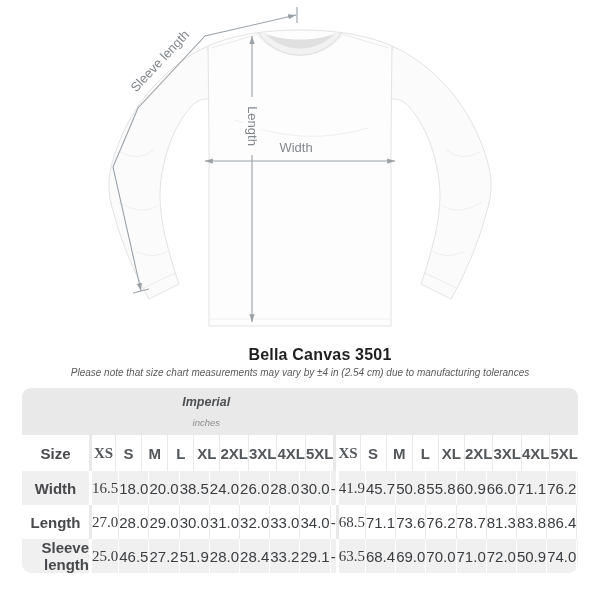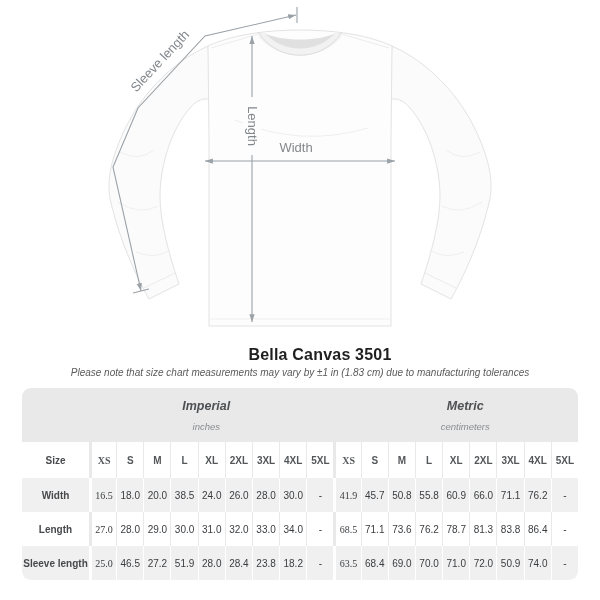--- a/index.html
+++ b/index.html
@@ -8,28 +8,28 @@
 
   
   .diagram{width:600px;height:342px;}
 
   
   .title{margin-top:4px;text-align:center;font-size:16px;font-weight:bold;color:#1f1f1f;letter-spacing:.2px;margin-left:40px;}
   .subtitle{margin-top:3px;text-align:center;font-size:10px;font-style:italic;color:#5a5a5a;}
 
   
   .table-wrap{margin:10px 22px 0;border-radius:9px;overflow:hidden;}
-  .band{display:grid;grid-template-columns:67px repeat(18,1fr);background:#e9e9e9;height:54px;padding-left:38px;}
+  .band{display:grid;grid-template-columns:67px repeat(18,1fr);background:#e9e9e9;height:47px;padding-left:38px;}
   .group{display:flex;flex-direction:column;align-items:center;justify-content:center;}
   .g1{grid-column:1/11;}
   .g2{grid-column:11/20;}
   .g-title{font-weight:bold;font-style:italic;font-size:12.5px;color:#4e5154;}
   .g-sub{font-style:italic;font-size:9.5px;color:#8a8d90;margin-top:8px;}
 
-  .row{display:grid;grid-template-columns:67px repeat(18,1fr);height:34px;font-size:10px;color:#3a3d40;}
+  .row{display:grid;grid-template-columns:67px repeat(18,1fr);height:34px;font-size:15px;color:#3a3d40;text-align:right;}
   .row.size-row{height:36px;}
   .cell{display:flex;align-items:center;justify-content:center;height:100%;border-left:1px solid var(--sep);}
   .cell:first-child{border-left:none;}
   .cell.grp{border-left-width:3px;font-family:Liberation Serif, serif;}
   .row.plain{background:#ffffff;--sep:#e9e9e9;}
   .row.alt{background:#f0f0f0;--sep:#ffffff;}
   .szh{font-weight:bold;color:#54575a;}
   .lbl{font-weight:bold;color:#47494c;}
 </style>
 </head>
@@ -89,31 +89,27 @@
 
       <g font-size="13" fill="#83888d" stroke="none" text-anchor="middle">
         <text transform="translate(163,64) rotate(-47)">Sleeve length</text>
         <text transform="translate(252,126) rotate(90)" dy="4">Length</text>
         <text x="296" y="152">Width</text>
       </g>
     </svg>
   </div>
 
   <div class="title">Bella Canvas 3501</div>
-  <div class="subtitle">Please note that size chart measurements may vary by ±1 in (1.83 cm) due to manufacturing tolerances</div>
+  <div class="subtitle">Please note that size chart measurements may vary by ±4 in (2.54 cm) due to manufacturing tolerances</div>
 
   <div class="table-wrap">
     <div class="band">
       <div class="group g1">
         <div class="g-title">Imperial</div>
         <div class="g-sub">inches</div>
-      </div>
-      <div class="group g2">
-        <div class="g-title">Metric</div>
-        <div class="g-sub">centimeters</div>
       </div>
     </div>
     <div id="table-rows">
         <div class="row size-row plain">
           <div class="cell lbl">Size</div>
           <div class="cell szh grp">XS</div>
           <div class="cell szh">S</div>
           <div class="cell szh">M</div>
           <div class="cell szh">L</div>
           <div class="cell szh">XL</div>
@@ -174,22 +170,22 @@
           <div class="cell ">-</div>
         </div>
         <div class="row alt">
           <div class="cell lbl">Sleeve length</div>
           <div class="cell grp">25.0</div>
           <div class="cell ">46.5</div>
           <div class="cell ">27.2</div>
           <div class="cell ">51.9</div>
           <div class="cell ">28.0</div>
           <div class="cell ">28.4</div>
-          <div class="cell ">23.8</div>
-          <div class="cell ">18.2</div>
+          <div class="cell ">33.2</div>
+          <div class="cell ">29.1</div>
           <div class="cell ">-</div>
           <div class="cell grp">63.5</div>
           <div class="cell ">68.4</div>
           <div class="cell ">69.0</div>
           <div class="cell ">70.0</div>
           <div class="cell ">71.0</div>
           <div class="cell ">72.0</div>
           <div class="cell ">50.9</div>
           <div class="cell ">74.0</div>
           <div class="cell ">-</div>

